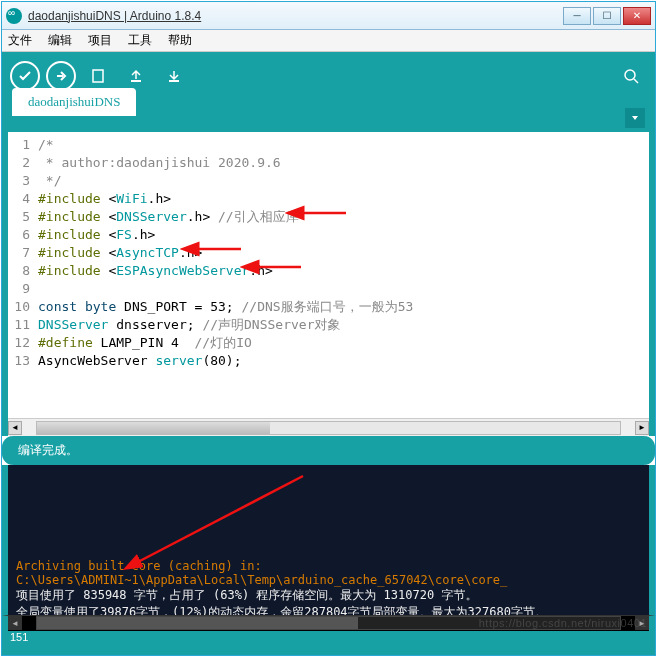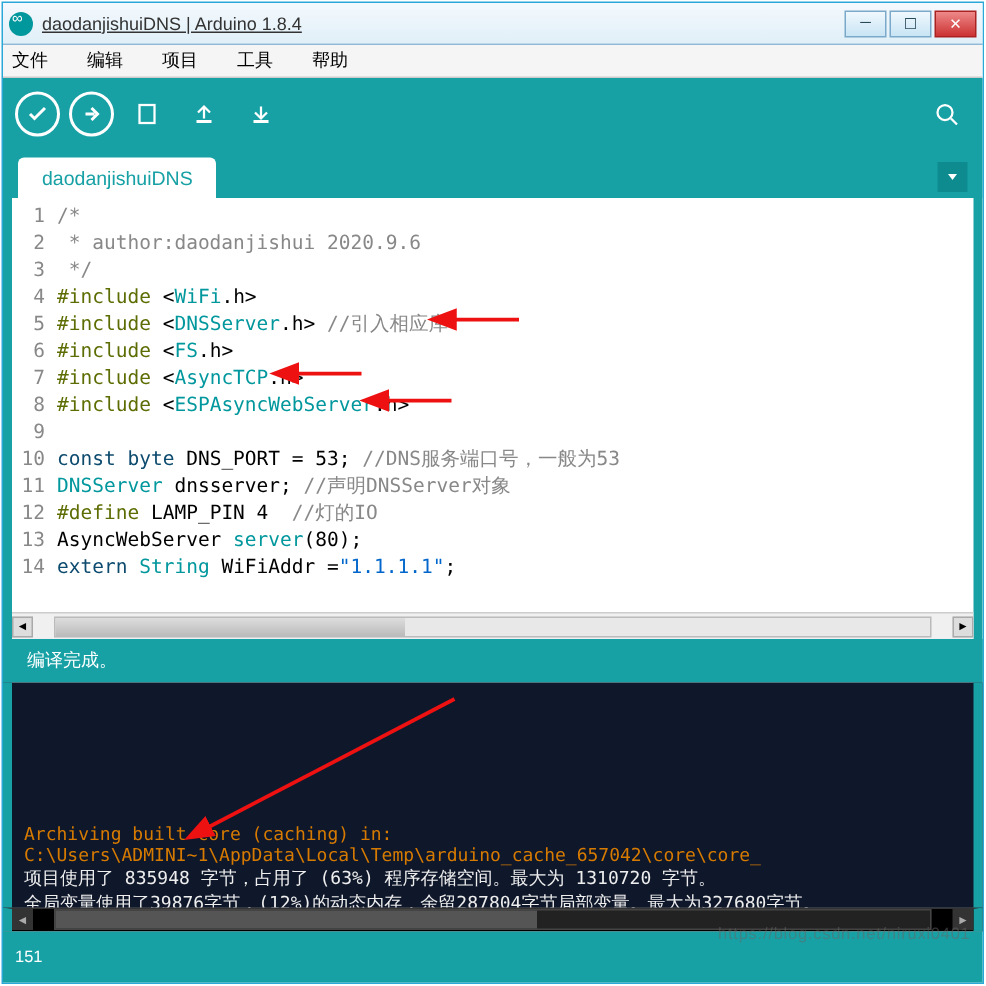--- a/index.html
+++ b/index.html
@@ -5,53 +5,53 @@
 * { margin: 0; padding: 0; box-sizing: border-box; }
 body { font-family: "Microsoft YaHei", Arial, sans-serif; font-size: 12px; background: #fff; width: 657px; height: 657px; overflow: hidden; position: relative; }
 .window { border: 1px solid #2aa8d8; width: 655px; height: 655px; margin: 1px; display: flex; flex-direction: column; }
 .titlebar { height: 28px; background: linear-gradient(#f4f9fd,#e0eff8); display: flex; align-items: center; padding: 0 4px; border-bottom: 1px solid #8fb9d6; }
 .titlebar .app-icon { width: 16px; height: 16px; background: #00979d; border-radius: 50%; margin-right: 6px; position: relative; }
 .titlebar .app-icon::after { content:"∞"; color:#fff; font-size:10px; position:absolute; left:2px; top:-1px; }
 .titlebar .title { flex: 1; color: #333; font-size: 12px; text-decoration: underline; }
 .win-btns { display: flex; gap: 2px; }
 .win-btn { width: 28px; height: 18px; border: 1px solid #7aa9c9; background: linear-gradient(#f0f8fd,#c8e4f4); display:flex; align-items:center; justify-content:center; font-size:10px; color:#2a4a5a; }
 .win-btn.close { background: linear-gradient(#e88,#c33); color:#fff; border-color:#a22; }
-.menubar { height: 22px; background: #f5f5f5; display: flex; align-items: center; padding: 0 6px; gap: 26px; font-size: 12px; border-bottom: 1px solid #ccc; }
+.menubar { height: 22px; background: #f5f5f5; display: flex; align-items: center; padding: 0 6px; gap: 16px; font-size: 12px; border-bottom: 1px solid #ccc; }
 .menubar span { cursor: default; }
 .toolbar { height: 48px; background: #17a1a5; display: flex; align-items: center; padding: 0 8px; gap: 6px; }
 .tool-btn { width: 32px; height: 32px; border-radius: 4px; display:flex; align-items:center; justify-content:center; color:#fff; }
 .tool-btn.round { border: 2px solid #fff; border-radius: 50%; width: 30px; height:30px; }
 .tool-btn svg { fill: #fff; }
 .toolbar .spacer { flex:1; }
 .tab-area { background: #17a1a5; padding: 0 10px; height: 32px; display:flex; align-items:flex-end; }
-.tab { background: #fff; padding: 6px 16px; border-radius: 4px 4px 0 0; font-size: 13px; color: #17a1a5; margin-bottom: 0; }
+.tab { background: #fff; padding: 6px 16px; border-radius: 4px 4px 0 0; font-size: 13px; color: #17a1a5; margin-bottom: 16px; font-family: Liberation Serif, serif; }
 .tab-area .dropdown { margin-left:auto; width:20px; height:20px; background:#0d8b8f; display:flex; align-items:center; justify-content:center; margin-bottom:4px; }
 .editor { flex: 1; background: #fff; overflow: hidden; display:flex; flex-direction:column; border-left:6px solid #17a1a5; border-right:6px solid #17a1a5; position:relative; }
 .code-area { flex:1; overflow:auto; font-family: Consolas, monospace; font-size: 13px; padding: 4px 0; position:relative; }
 .line { display: flex; min-height: 18px; line-height: 18px; white-space: pre; }
 .gutter { width: 30px; text-align: right; color: #888; padding-right: 8px; user-select:none; }
 .code { flex:1; }
 .c-comment { color: #888; }
 .c-keyword { color: #0c4a6e; }
 .c-include { color: #5e6d03; }
 .c-string2 { color: #0066cc; }
 .c-type { color: #00979d; }
 .hscroll { height: 18px; background: #f0f0f0; border-top:1px solid #ccc; display:flex; align-items:center; }
 .hscroll .track { flex:1; height:14px; background:#e8e8e8; border:1px solid #bbb; margin:0 14px; position:relative; }
 .hscroll .thumb { position:absolute; left:0; width:40%; height:100%; background:linear-gradient(#ddd,#bbb); }
 .hscroll .arr { width:14px; height:14px; background:#ddd; border:1px solid #aaa; display:flex; align-items:center; justify-content:center; font-size:8px; }
-.status-msg { background: #17a1a5; color: #fff; padding: 6px 10px; font-size: 12px; border-left:6px solid #17a1a5; border-right:6px solid #17a1a5; }
+.status-msg { background: #17a1a5; color: #fff; padding: 6px 10px; font-size: 12px; border-left:6px solid #17a1a5; border-right:6px solid #17a1a5;border-radius:11px; }
 .console { background: #0f172a; color: #fff; font-family: Consolas, monospace; font-size: 12px; padding: 6px 8px; height: 150px; overflow: hidden; position:relative; border-left:6px solid #17a1a5; border-right:6px solid #17a1a5; }
 .console .orange { color: #d77b00; }
 .console .white { color: #eee; }
 .console-hscroll { height:16px; background:#000; border-top:1px solid #333; display:flex; border-left:6px solid #17a1a5; border-right:6px solid #17a1a5; }
 .console-hscroll .track { flex:1; height:14px; background:#222; border:1px solid #444; margin:0 14px; position:relative; }
 .console-hscroll .thumb { position:absolute; left:0; width:55%; height:100%; background:#555; }
 .console-hscroll .arr { width:14px; height:14px; background:#333; color:#aaa; display:flex; align-items:center; justify-content:center; font-size:8px; }
-.bottom-bar { height: 34px; background: #17a1a5; color: #fff; display: flex; align-items: center; padding: 0 8px; font-size: 11px; }
+.bottom-bar { height: 24px; background: #17a1a5; color: #fff; display: flex; align-items: flex-start; padding: 0 8px; font-size: 11px; }
 .bottom-bar .right { margin-left: auto; font-size:10px; opacity:.9; }
 .arrow { position:absolute; pointer-events:none; }
 .arrow svg { overflow:visible; }
 .watermark { position:absolute; right:10px; bottom:28px; color:#666; font-size:11px; opacity:.5; font-family:Arial; letter-spacing:.5px; }
 </style>
 </head>
 <body>
 
 <div class="window">
   <div class="titlebar">
@@ -140,21 +140,20 @@
         <div class="line"><div class="gutter">4</div><div class="code"><span class="c-include">#include</span> &lt;<span class="c-type">WiFi</span>.h&gt;</div></div>
         <div class="line"><div class="gutter">5</div><div class="code"><span class="c-include">#include</span> &lt;<span class="c-type">DNSServer</span>.h&gt; <span class="c-comment">//引入相应库</span></div></div>
         <div class="line"><div class="gutter">6</div><div class="code"><span class="c-include">#include</span> &lt;<span class="c-type">FS</span>.h&gt;</div></div>
         <div class="line"><div class="gutter">7</div><div class="code"><span class="c-include">#include</span> &lt;<span class="c-type">AsyncTCP</span>.h&gt;</div></div>
         <div class="line"><div class="gutter">8</div><div class="code"><span class="c-include">#include</span> &lt;<span class="c-type">ESPAsyncWebServer</span>.h&gt;</div></div>
         <div class="line"><div class="gutter">9</div><div class="code"></div></div>
         <div class="line"><div class="gutter">10</div><div class="code"><span class="c-keyword">const</span> <span class="c-keyword">byte</span> DNS_PORT = 53; <span class="c-comment">//DNS服务端口号，一般为53</span></div></div>
         <div class="line"><div class="gutter">11</div><div class="code"><span class="c-type">DNSServer</span> dnsserver; <span class="c-comment">//声明DNSServer对象</span></div></div>
         <div class="line"><div class="gutter">12</div><div class="code"><span class="c-include">#define</span> LAMP_PIN 4  <span class="c-comment">//灯的IO</span></div></div>
         <div class="line"><div class="gutter">13</div><div class="code">AsyncWebServer <span class="c-type">server</span>(80);</div></div>
-        <div class="line"><div class="gutter">14</div><div class="code"><span class="c-keyword">extern</span> <span class="c-type">String</span> WiFiAddr =<span class="c-string2">"1.1.1.1"</span>;</div></div>
       </div>
     <div class="hscroll">
       <div class="arr">◄</div>
       <div class="track">
           <div class="thumb"></div>
         </div>
       <div class="arr">►</div>
     </div>
   </div>
 

